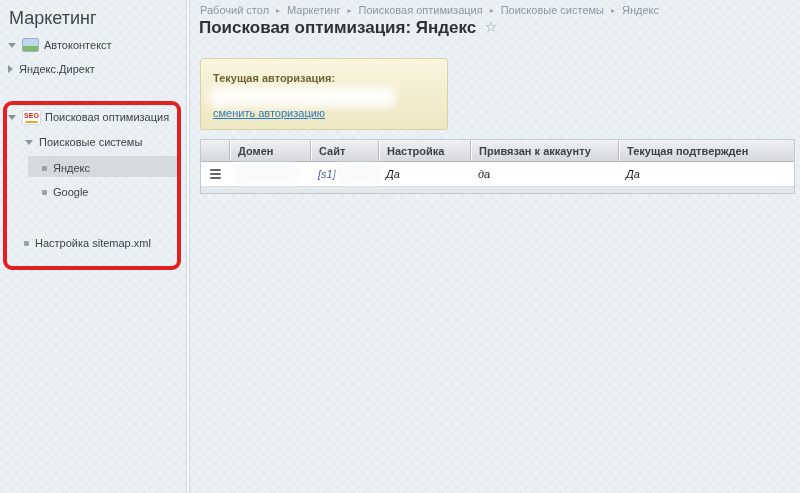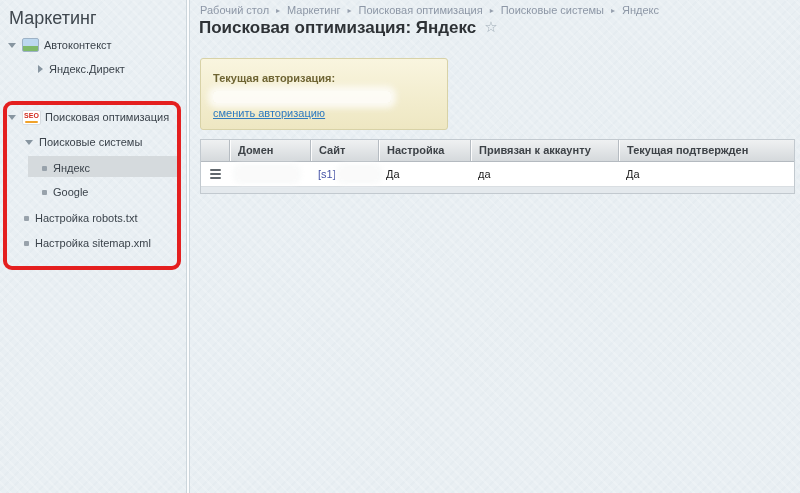--- a/index.html
+++ b/index.html
@@ -16,21 +16,21 @@
   .divider{position:absolute;left:186px;top:0;width:4px;height:493px;
     background:linear-gradient(to right,#ccd6dc 0 1px,#fbfcfd 1px 3px,#ccd6dc 3px 4px);}
   .sb-title{position:absolute;left:9px;top:8px;font-size:18px;color:#3f474e;}
   .tree-item{position:absolute;height:16px;line-height:16px;font-size:11px;color:#3b434b;cursor:pointer;white-space:nowrap;}
   .tree-item .lbl{vertical-align:middle;}
   .marker{display:inline-block;vertical-align:middle;margin-right:6px;}
   .m-down{width:0;height:0;border-left:4px solid transparent;border-right:4px solid transparent;border-top:5px solid #8795a0;}
   .m-right{width:0;height:0;border-top:4px solid transparent;border-bottom:4px solid transparent;border-left:5px solid #8795a0;}
   .m-bullet{width:5px;height:5px;background:#98a2ab;border-radius:1px;}
   .ti-0{left:8px;top:36px;}
-  .ti-1{left:38px;top:60px;}
+  .ti-1{left:8px;top:60px;}
   .ti-2{left:25px;top:84px;}
   .ti-3{left:8px;top:108px;}
   .ti-4{left:25px;top:133px;}
   .ti-5{left:42px;top:159px;}
   .ti-6{left:42px;top:183px;}
   .ti-7{left:24px;top:209px;}
   .ti-8{left:24px;top:234px;}
   .selected-band{position:absolute;left:28px;top:156px;width:151px;height:21px;background:#d5dadd;}
   .ac-icon{display:inline-block;vertical-align:middle;width:15px;height:12px;margin-right:5px;
     border:1px solid #9db2c6;border-radius:2px;
@@ -53,25 +53,25 @@
   
   .auth-box{position:absolute;left:10px;top:58px;width:234px;height:57px;
     background:linear-gradient(#f9f5df,#eee7c2);
     border:1px solid #d8d2a7;border-radius:3px;padding:13px 0 0 12px;}
   .auth-label{font-size:11px;font-weight:bold;color:#6e6433;}
   .auth-redacted{margin-top:7px;width:178px;height:12px;border-radius:4px;
     background:rgba(253,252,247,0.95);box-shadow:0 0 6px 5px rgba(253,252,247,0.9);}
   .auth-link{display:inline-block;font-size:11px;color:#2e7ac0;text-decoration:underline;cursor:pointer;}
   
   .grid{position:absolute;left:10px;top:139px;width:595px;border:1px solid #c2c9cf;background:#fff;box-sizing:border-box;}
-  .grid-head{display:flex;height:21px;background:linear-gradient(#eff1f2,#d5d9dc);border-bottom:1px solid #b4bac0;}
+  .grid-head{display:flex;height:21px;background:linear-gradient(#eff1f2,#d5d9dc);border-bottom:1px solid #b4bac0;align-items:center;}
   .gh-cell{box-sizing:border-box;font-size:11px;font-weight:bold;color:#3d4247;line-height:20px;
     padding-left:8px;border-left:1px solid #b6bcc2;box-shadow:inset 1px 0 0 #fdfdfd;overflow:hidden;white-space:nowrap;}
   .gh-cell.first{border-left:none;box-shadow:none;}
-  .grid-row{display:flex;height:24px;background:#fff;align-items:center;}
+  .grid-row{display:flex;height:24px;background:#fff;align-items:center;font-style:italic;}
   .gr-cell{box-sizing:border-box;font-size:11px;color:#1c1c1c;padding-left:8px;white-space:nowrap;display:flex;align-items:center;}
   .c0{width:28px;justify-content:center;padding-left:0;}
   .c1{width:81px;}
   .c2{width:68px;}
   .c3{width:92px;}
   .c4{width:148px;}
   .c5{width:156px;}
   .burger{width:11px;height:10px;display:flex;flex-direction:column;justify-content:space-between;cursor:pointer;}
   .burger b{display:block;height:2px;background:#60676d;border-radius:1px;}
   .redact{display:inline-block;width:60px;height:12px;border-radius:4px;
@@ -97,23 +97,20 @@
     <span class="marker m-down"></span><span class="seo-icon"><i>SEO</i><u></u></span><span class="lbl">Поисковая оптимизация</span>
   </div>
   <div class="tree-item ti-4">
     <span class="marker m-down"></span><span class="lbl">Поисковые системы</span>
   </div>
   <div class="tree-item ti-5">
     <span class="marker m-bullet"></span><span class="lbl">Яндекс</span>
   </div>
   <div class="tree-item ti-6">
     <span class="marker m-bullet"></span><span class="lbl">Google</span>
-  </div>
-  <div class="tree-item ti-7">
-    <span class="marker m-bullet"></span><span class="lbl">Настройка robots.txt</span>
   </div>
   <div class="tree-item ti-8">
     <span class="marker m-bullet"></span><span class="lbl">Настройка sitemap.xml</span>
   </div>
 
   <div class="red-box"></div>
 </div>
 
 <div class="divider"></div>
 

